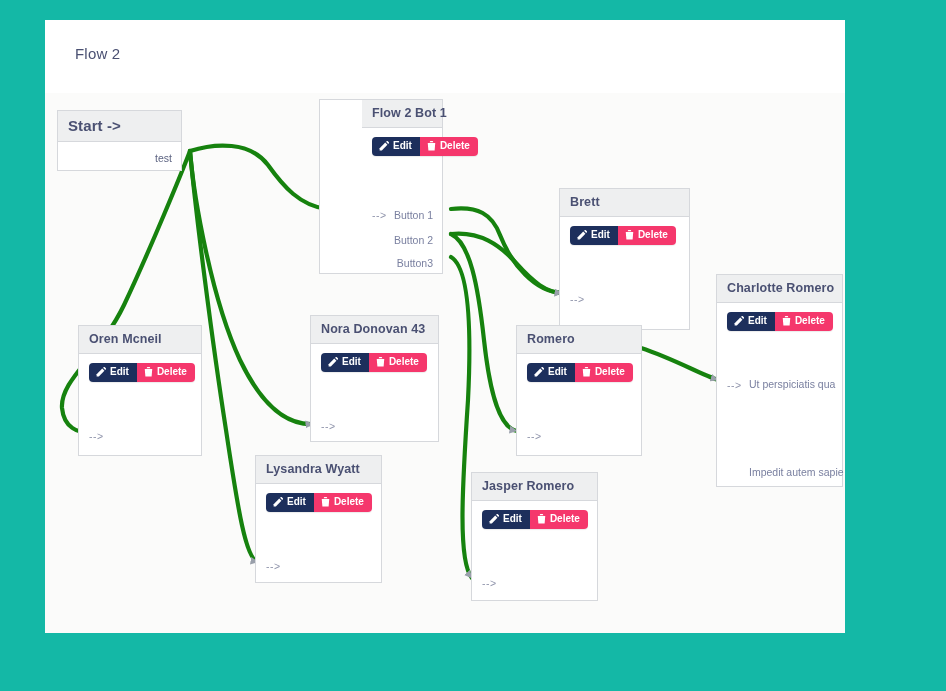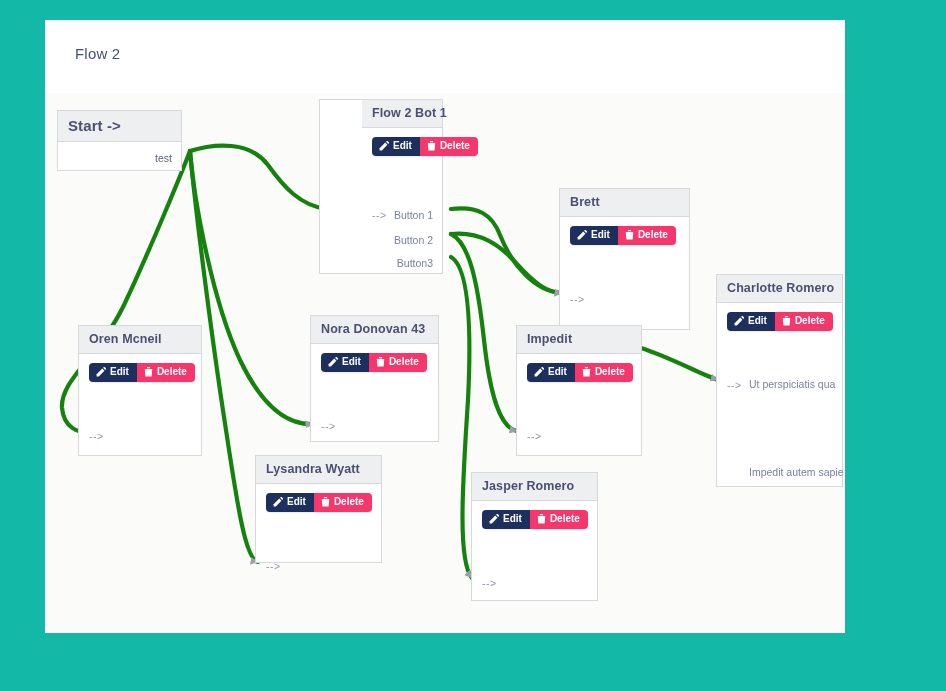--- a/index.html
+++ b/index.html
@@ -278,42 +278,42 @@
             <path d="M1 3h12l-1 12H2L1 3zM5 0h4l1 2H4l1-2z" fill="#ffffff"></path>
           </svg>
           <span>Delete</span>
         </span>
       </div>
       <div class="port-in" style="left:10px; top:76px;">--&gt;</div>
     </div>
   </div>
 
   <div class="node" id="node-lindsey" style="left:516px; top:325px; width:126px; height:131px;">
-    <div class="node-head">Impedit</div>
-    <div class="node-body">
-      <div class="btn-row">
-        <span class="btn btn-edit">
-          <svg width="10" height="10" viewBox="0 0 16 16">
-            <path d="M1 11.5V15h3.5l9-9L10 2.5l-9 9z" fill="#ffffff"></path>
-            <path d="M11.3 1.2l3.5 3.5 1-1a1.3 1.3 0 0 0 0-1.8l-1.7-1.7a1.3 1.3 0 0 0-1.8 0l-1 1z" fill="#ffffff"></path>
-          </svg>
-          <span>Edit</span>
-        </span>
-        <span class="btn btn-del">
-          <svg width="9" height="10" viewBox="0 0 14 16">
-            <path d="M1 3h12l-1 12H2L1 3zM5 0h4l1 2H4l1-2z" fill="#ffffff"></path>
-          </svg>
-          <span>Delete</span>
-        </span>
-      </div>
-      <div class="port-in" style="left:10px; top:76px;">--&gt;</div>
-    </div>
-  </div>
-
-  <div class="node" id="node-lysandra" style="left:255px; top:455px; width:127px; height:108px;">
+    <div class="node-head">Romero</div>
+    <div class="node-body">
+      <div class="btn-row">
+        <span class="btn btn-edit">
+          <svg width="10" height="10" viewBox="0 0 16 16">
+            <path d="M1 11.5V15h3.5l9-9L10 2.5l-9 9z" fill="#ffffff"></path>
+            <path d="M11.3 1.2l3.5 3.5 1-1a1.3 1.3 0 0 0 0-1.8l-1.7-1.7a1.3 1.3 0 0 0-1.8 0l-1 1z" fill="#ffffff"></path>
+          </svg>
+          <span>Edit</span>
+        </span>
+        <span class="btn btn-del">
+          <svg width="9" height="10" viewBox="0 0 14 16">
+            <path d="M1 3h12l-1 12H2L1 3zM5 0h4l1 2H4l1-2z" fill="#ffffff"></path>
+          </svg>
+          <span>Delete</span>
+        </span>
+      </div>
+      <div class="port-in" style="left:10px; top:76px;">--&gt;</div>
+    </div>
+  </div>
+
+  <div class="node" id="node-lysandra" style="left:255px; top:455px; width:127px; height:128px;">
     <div class="node-head">Lysandra Wyatt</div>
     <div class="node-body">
       <div class="btn-row">
         <span class="btn btn-edit">
           <svg width="10" height="10" viewBox="0 0 16 16">
             <path d="M1 11.5V15h3.5l9-9L10 2.5l-9 9z" fill="#ffffff"></path>
             <path d="M11.3 1.2l3.5 3.5 1-1a1.3 1.3 0 0 0 0-1.8l-1.7-1.7a1.3 1.3 0 0 0-1.8 0l-1 1z" fill="#ffffff"></path>
           </svg>
           <span>Edit</span>
         </span>

